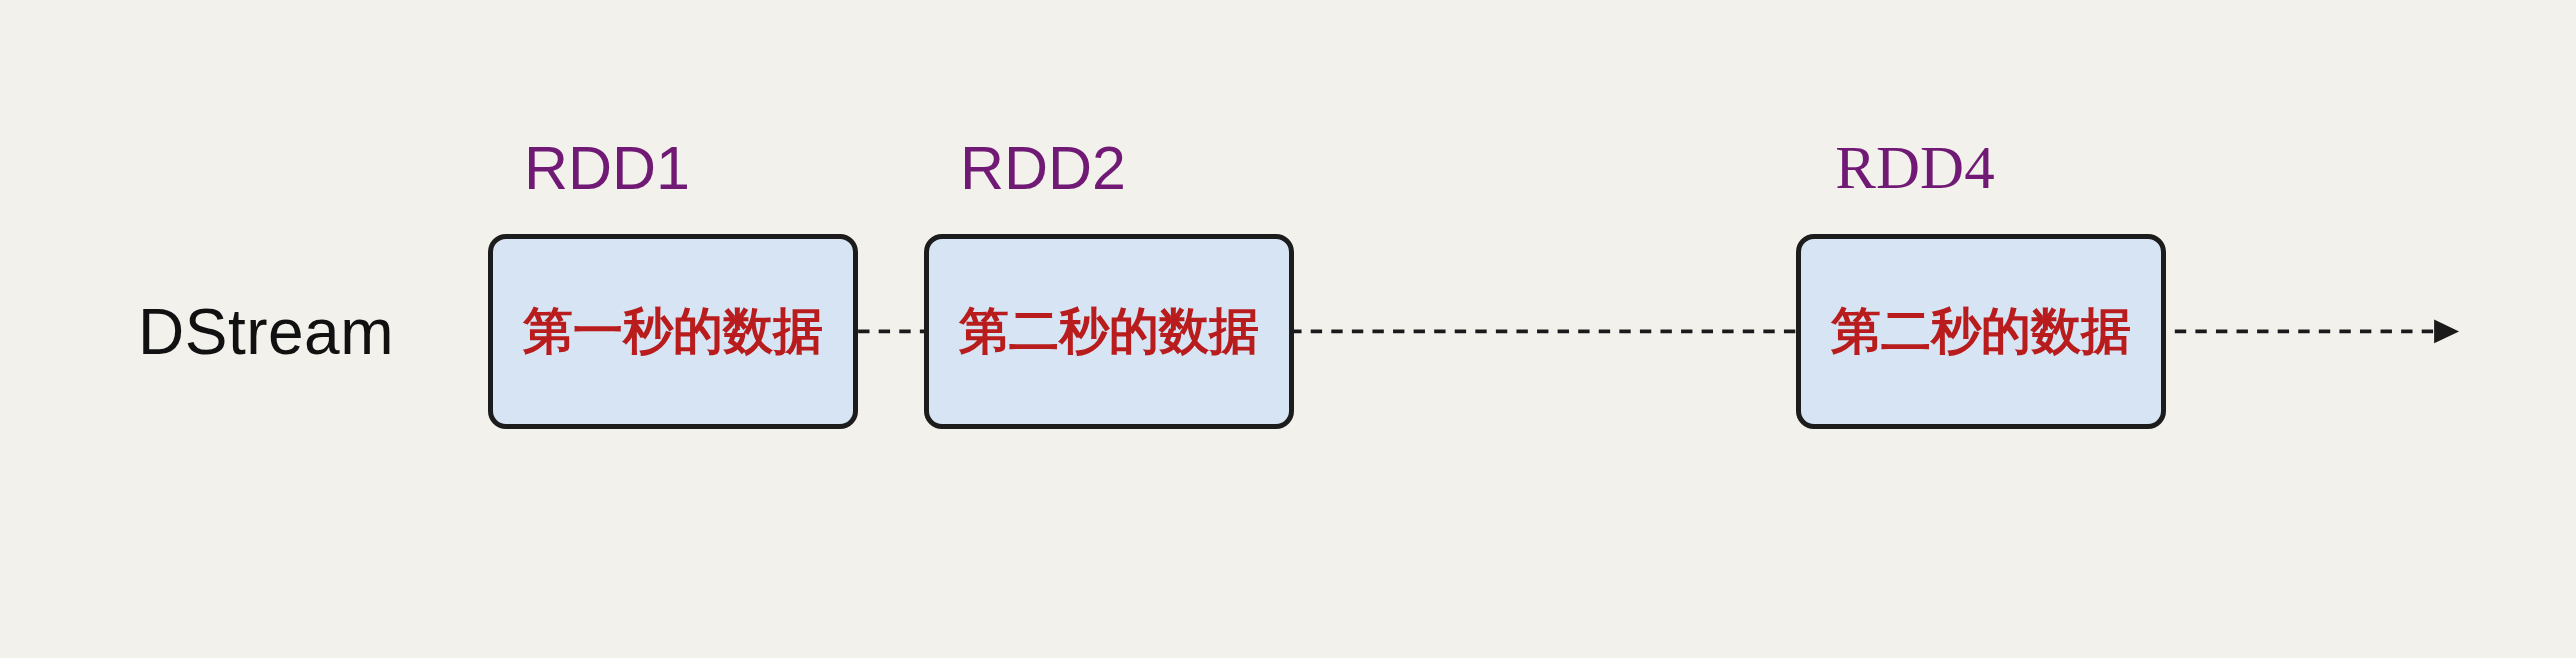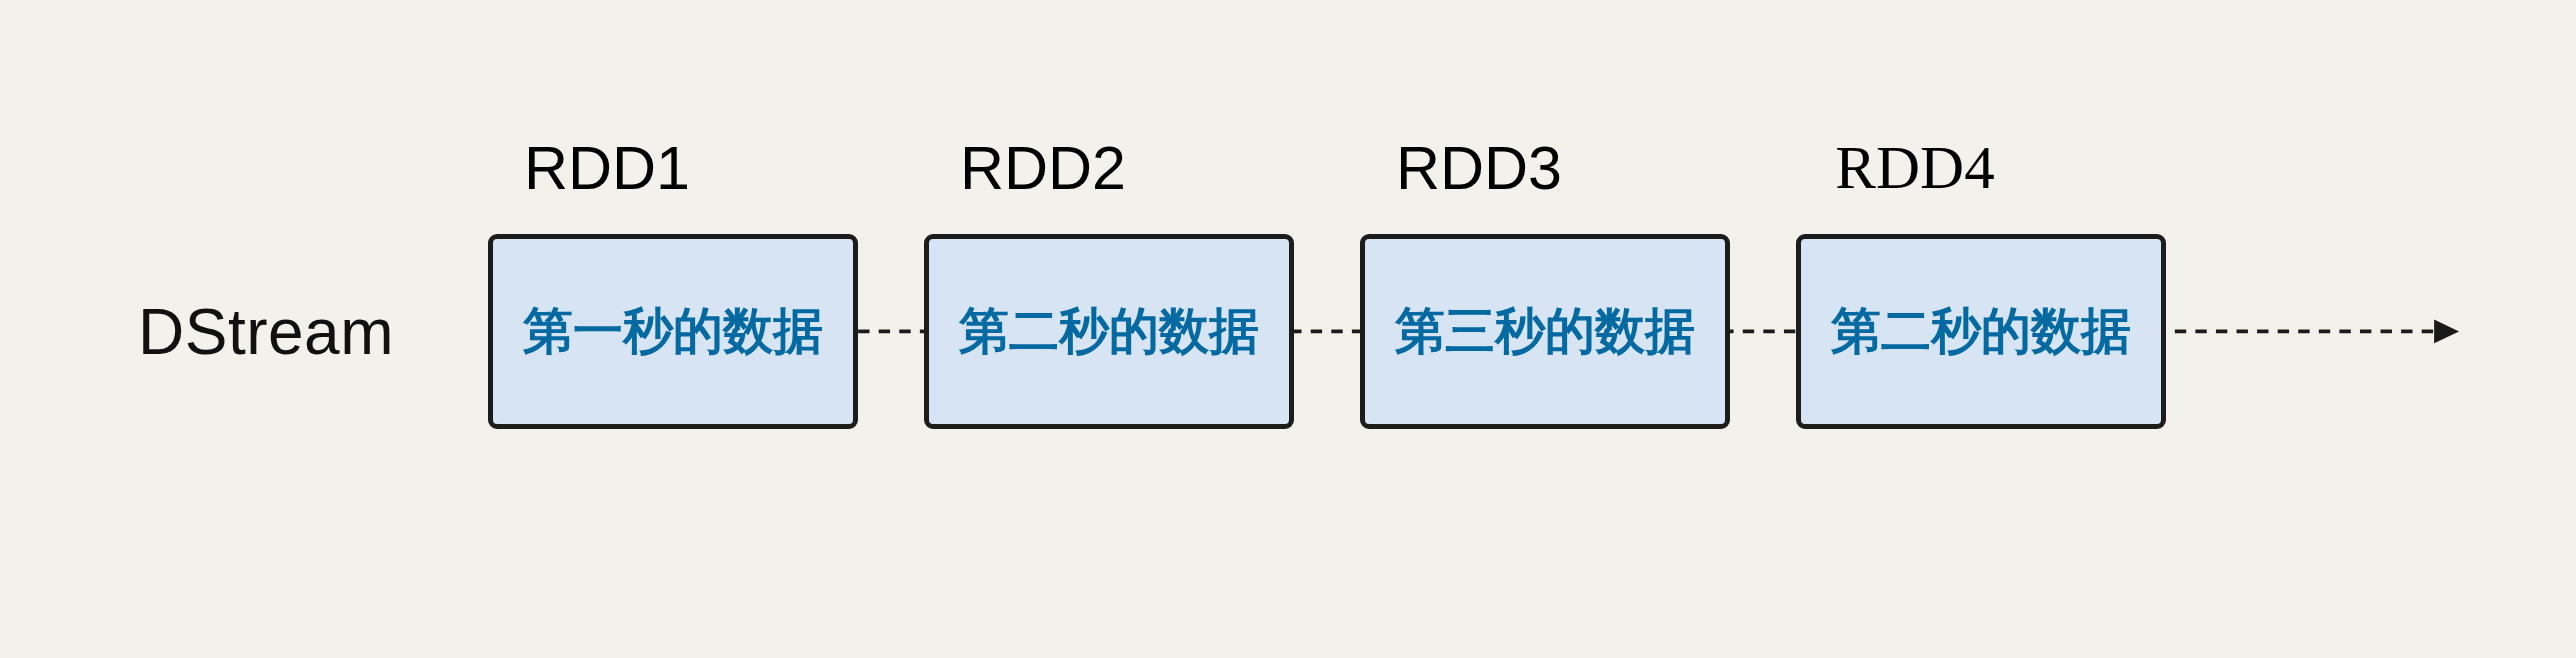--- a/index.html
+++ b/index.html
@@ -47,39 +47,39 @@
   .node-3 { left: 1360px; }
   .node-4 { left: 1796px; font-family: Liberation Serif, serif; }
   .node-title {
     position: absolute;
     top: 133px;
     left: 0;
     width: 370px;
     transform: translateX(-66px);
     text-align: center;
     font-size: 61px;
-    color: #000000;
+    color: #701a75;
     white-space: nowrap;
   }
   .node-box {
     position: absolute;
     top: 234px;
     left: 0;
     width: 370px;
     height: 195px;
     box-sizing: border-box;
     background: #d6e4f4;
     border: 5.4px solid #1c1c1c;
-    border-radius: 9px;
+    border-radius: 18px;
     display: flex;
     align-items: center;
     justify-content: center;
     font-size: 50px;
     font-weight: bold;
-    color: #0369a1;
+    color: #b91c1c;
     white-space: nowrap;
   }
 </style>
 </head>
 <body>
 
 <div class="canvas">
 
   <svg class="connectors" viewBox="0 0 4758 1217" xmlns="http://www.w3.org/2000/svg">
     <line x1="1585" y1="612" x2="4498" y2="612" stroke="#1a1a1a" stroke-width="7" stroke-dasharray="21 17"></line>
@@ -91,24 +91,20 @@
   <div class="node node-1">
     <div class="node-title">RDD1</div>
     <div class="node-box">第一秒的数据</div>
   </div>
 
   <div class="node node-2">
     <div class="node-title">RDD2</div>
     <div class="node-box">第二秒的数据</div>
   </div>
 
-  <div class="node node-3">
-    <div class="node-title">RDD3</div>
-    <div class="node-box">第三秒的数据</div>
-  </div>
 
   <div class="node node-4">
     <div class="node-title">RDD4</div>
     <div class="node-box">第二秒的数据</div>
   </div>
 
 </div>
 
 
 </body></html>

